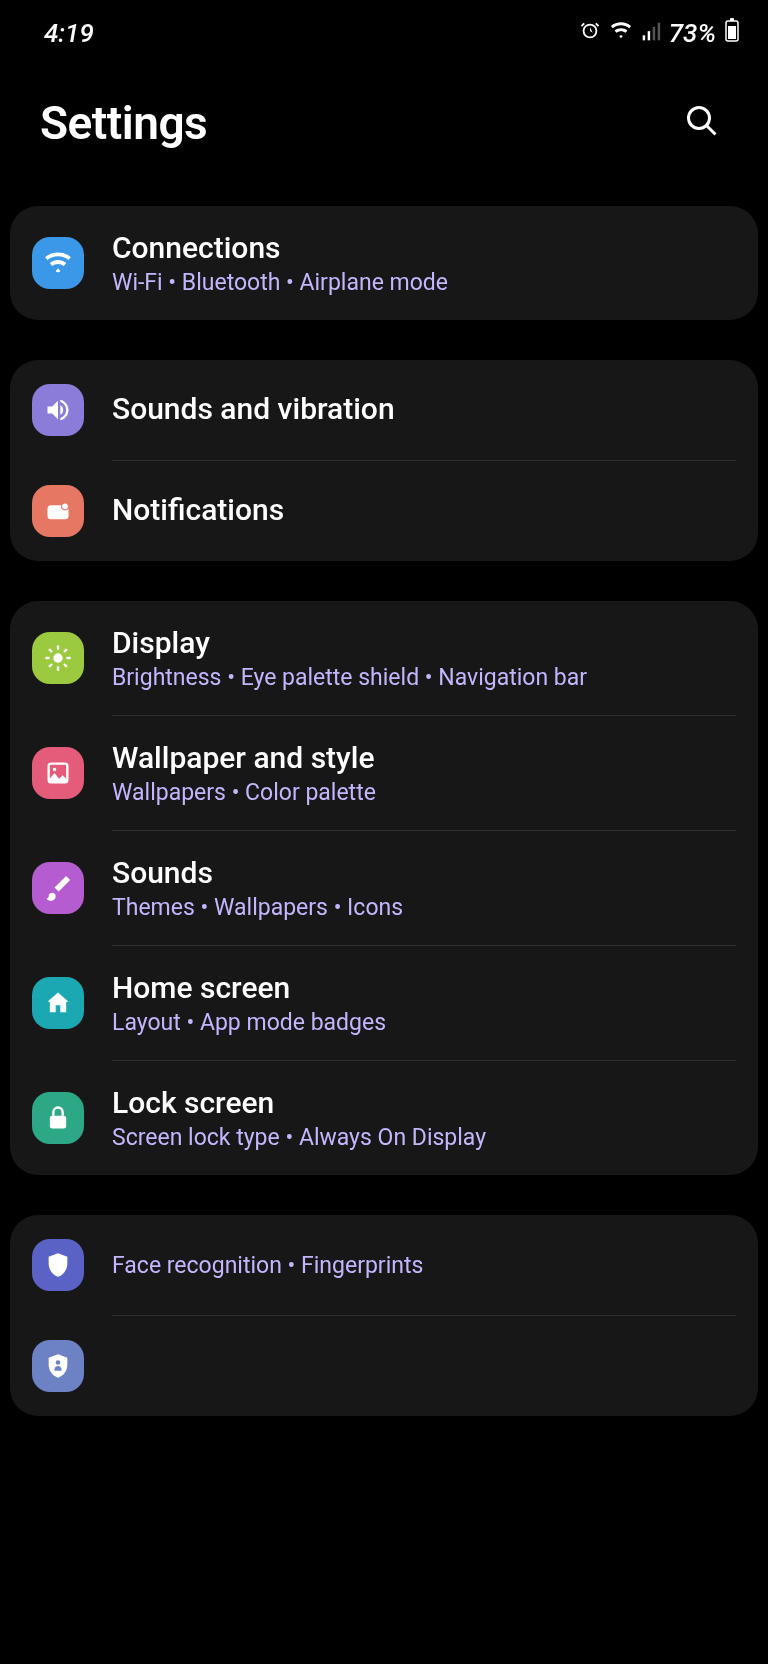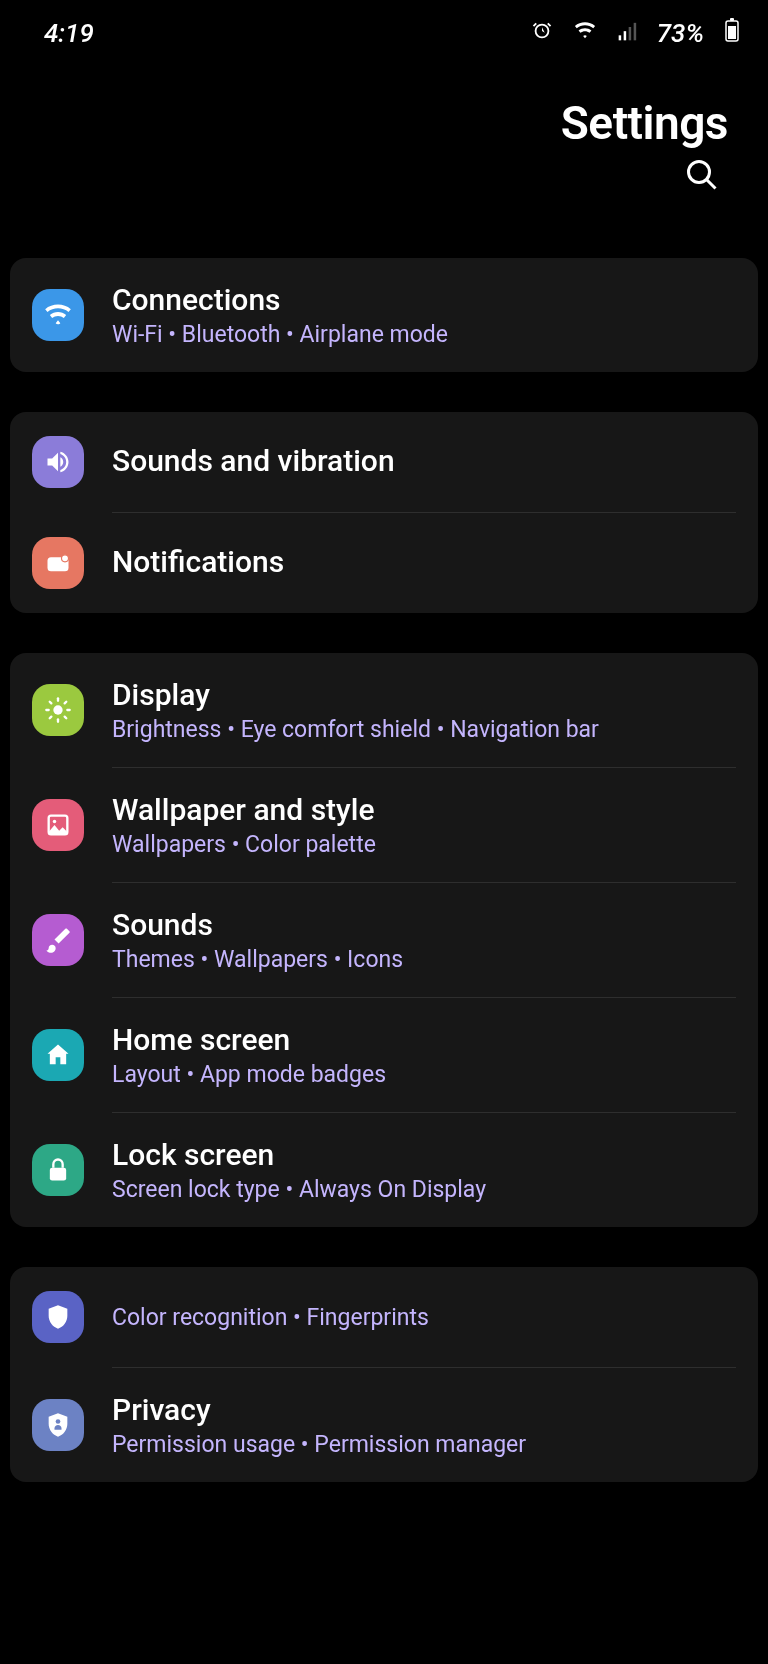--- a/index.html
+++ b/index.html
@@ -16,48 +16,47 @@
     justify-content: space-between;
     align-items: center;
     padding: 18px 28px 10px 44px;
     font-size: 26px;
     font-weight: 500;
     font-style: italic;
   }
   .status-right {
     display: flex;
     align-items: center;
-    gap: 20px;
+    gap: 8px;
   }
   .status-right svg { flex-shrink: 0; }
   .header {
     display: flex;
     justify-content: space-between;
-    align-items: flex-end;
+    align-items: flex-start;
     padding: 38px 40px 56px 40px;
-    flex-direction: column;
   }
   .header-title {
     font-size: 46px;
     font-weight: 600;
     letter-spacing: -0.5px;
   }
   .search-btn {
     width: 52px;
     height: 52px;
     display: flex;
     align-items: center;
     justify-content: center;
     background: none;
     border: none;
     cursor: pointer;
   }
   .group {
     background: #171717;
-    border-radius: 16px;
+    border-radius: 28px;
     margin: 0 10px 40px 10px;
     overflow: hidden;
   }
   .item {
     display: flex;
     align-items: center;
     padding: 24px 22px;
     cursor: pointer;
   }
   .icon-wrap {
@@ -199,21 +198,21 @@
               <line x1="20" y1="12" x2="22" y2="12"></line>
               <line x1="4.9" y1="4.9" x2="6.3" y2="6.3"></line>
               <line x1="17.7" y1="17.7" x2="19.1" y2="19.1"></line>
               <line x1="4.9" y1="19.1" x2="6.3" y2="17.7"></line>
               <line x1="17.7" y1="6.3" x2="19.1" y2="4.9"></line>
             </g>
           </svg>
         </div>
         <div class="item-text">
           <div class="item-title">Display</div>
-          <div class="item-sub">Brightness  •  Eye comfort shield  •  Navigation bar</div>
+          <div class="item-sub">Brightness  •  Eye palette shield  •  Navigation bar</div>
         </div>
       </div>
       <div class="divider"></div>
       <div class="item">
         <div class="icon-wrap bg-pink">
           <svg viewBox="0 0 24 24" fill="#fff" width="28" height="28">
             <rect x="4" y="4" width="16" height="16" rx="2" fill="none" stroke="#fff" stroke-width="2"></rect>
             <circle cx="9" cy="9" r="1.5"></circle>
             <path d="M4 18l5-6 4 5 3-3 4 4v2H4z"></path>
           </svg>
@@ -262,31 +261,27 @@
       </div>
     </div>
     <div class="group">
       <div class="item">
         <div class="icon-wrap bg-indigo">
           <svg viewBox="0 0 24 24" fill="#fff" width="28" height="28">
             <path d="M12 2l8 3v6c0 5-3.4 9.7-8 11-4.6-1.3-8-6-8-11V5l8-3z"></path>
           </svg>
         </div>
         <div class="item-text">
-          <div class="item-sub">Color recognition  •  Fingerprints</div>
+          <div class="item-sub">Face recognition  •  Fingerprints</div>
         </div>
       </div>
       <div class="divider"></div>
       <div class="item">
         <div class="icon-wrap bg-slate">
           <svg viewBox="0 0 24 24" fill="#fff" width="28" height="28">
             <path d="M12 2l8 3v6c0 5-3.4 9.7-8 11-4.6-1.3-8-6-8-11V5l8-3z"></path>
             <circle cx="12" cy="9" r="2" fill="#6c82c4"></circle>
             <path d="M9 15c0-1.7 1.3-3 3-3s3 1.3 3 3v1H9v-1z" fill="#6c82c4"></path>
           </svg>
         </div>
-        <div class="item-text">
-          <div class="item-title">Privacy</div>
-          <div class="item-sub">Permission usage  •  Permission manager</div>
-        </div>
       </div>
     </div>
   </div>
 
 </body></html>

